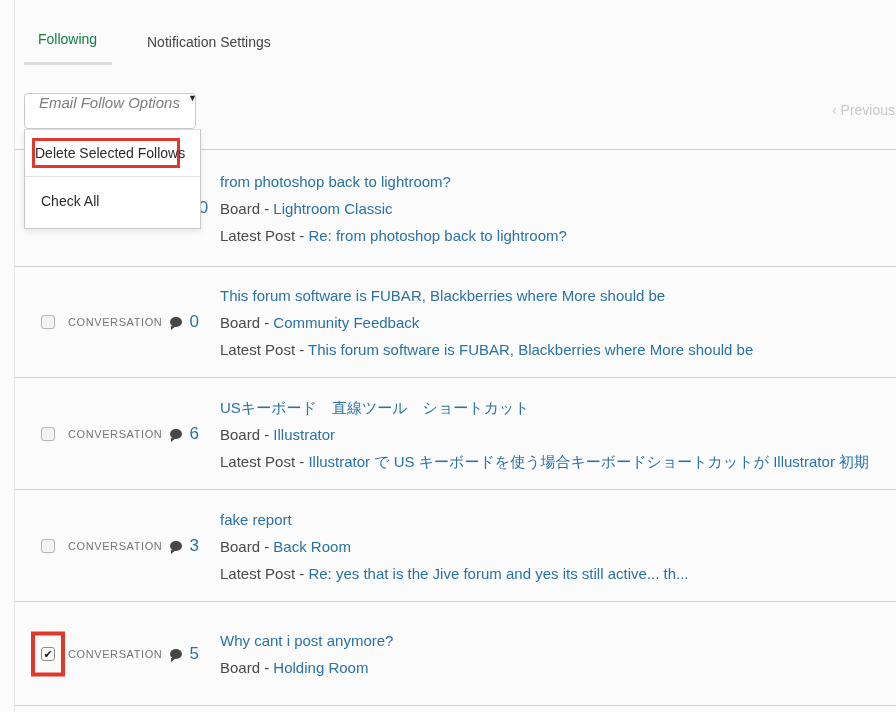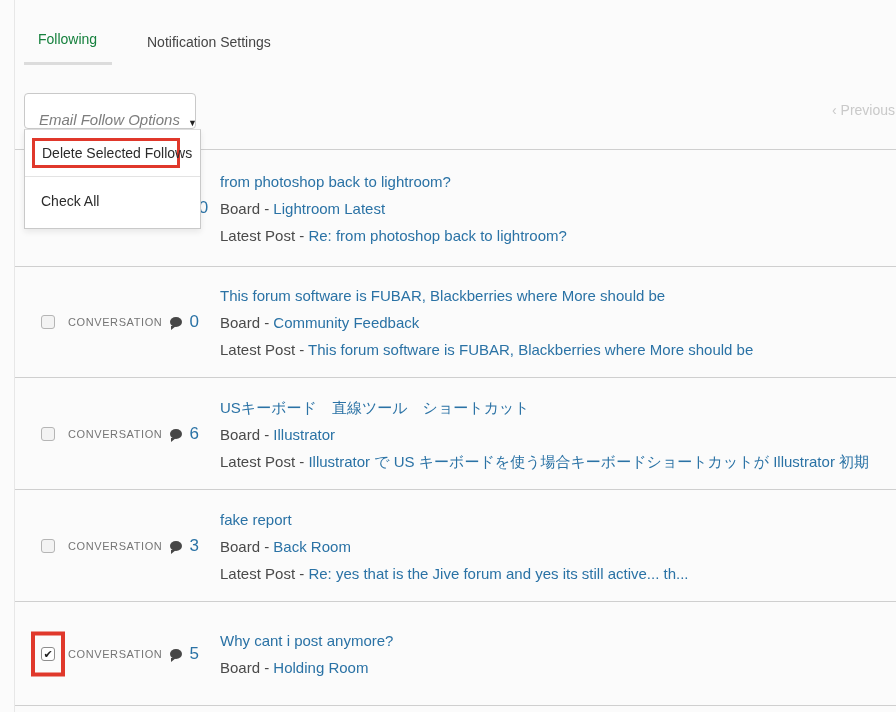--- a/index.html
+++ b/index.html
@@ -14,32 +14,32 @@
 
   
   .tab-following { position:absolute; left:23px; top:31px; font-size:14px; color:#15803d; cursor:pointer; }
   .tab-underline { position:absolute; left:9px; top:62px; width:88px; height:3px; background:#dcdcdc; }
   .tab-notification { position:absolute; left:132px; top:34px; font-size:14px; color:#454545; cursor:pointer; }
 
   
   .dropdown-btn {
     position:absolute; left:9px; top:93px; width:172px; height:36px;
     background:#fff; border:1px solid #c9c9c9; border-radius:4px;
-    display:flex; align-items:flex-end; padding:0 14px; cursor:pointer; z-index:5;
+    display:flex; align-items:flex-start; padding:0 14px; cursor:pointer; z-index:5;
   }
   .btn-label { font-style:italic; color:#7d7d7d; font-size:15px; white-space:nowrap; }
   .caret { margin-left:8px; font-size:9px; color:#222; line-height:1; }
 
   
   .menu {
     position:absolute; left:9px; top:129px; width:177px;
     background:#fff; border:1px solid #c9c9c9; border-top-color:#ddd;
     box-shadow:0 3px 6px rgba(0,0,0,.08); z-index:10; padding:6px 0 12px;
   }
-  .menu-annotation { border:3px solid var(--red,#e0382b); margin:2px 20px 2px 7px; padding:4px 7px; }
+  .menu-annotation { border:3px solid var(--red,#e0382b); margin:2px 20px 2px 7px; padding:4px 0; }
   .menu-item { font-size:14px; color:#2b2b2b; cursor:pointer; white-space:nowrap; }
   .menu-item.plain { padding:8px 16px 7px; }
   .menu-divider { border-top:1px solid #e3e3e3; margin:8px 0 8px; }
 
   
   .previous { position:absolute; left:817px; top:102px; font-size:14px; color:#c9c9c9; white-space:nowrap; cursor:default; }
 
   
   .rows { position:absolute; left:0; top:149px; width:882px; border-bottom:1px solid #cfcfcf; }
   .row { position:relative; border-top:1px solid #cfcfcf; background:#fbfbfb; }
@@ -103,21 +103,21 @@
 
     <div class="row">
       <span class="checkbox"></span>
       <div class="row-meta">
         <span class="type-label">CONVERSATION</span>
         <span class="bubble"></span>
         <span class="count">10</span>
       </div>
       <div class="row-content">
         <div class="line"><a>from photoshop back to lightroom?</a></div>
-        <div class="line"><span class="prefix">Board - </span><a>Lightroom Latest</a></div>
+        <div class="line"><span class="prefix">Board - </span><a>Lightroom Classic</a></div>
         <div class="line"><span class="prefix">Latest Post - </span><a>Re: from photoshop back to lightroom?</a></div>
       </div>
     </div>
 
     <div class="row">
       <span class="checkbox"></span>
       <div class="row-meta">
         <span class="type-label">CONVERSATION</span>
         <span class="bubble"></span>
         <span class="count">0</span>

